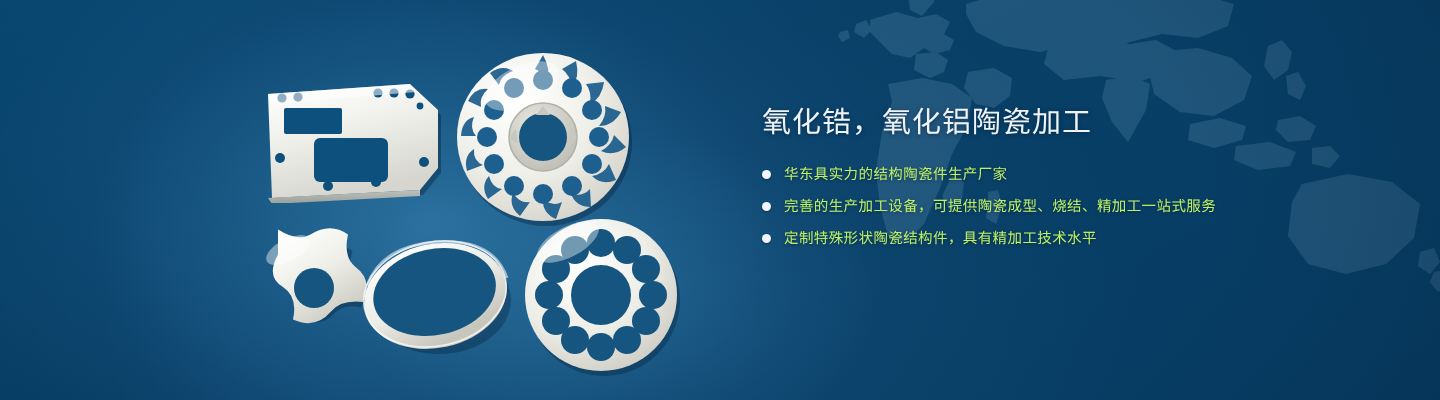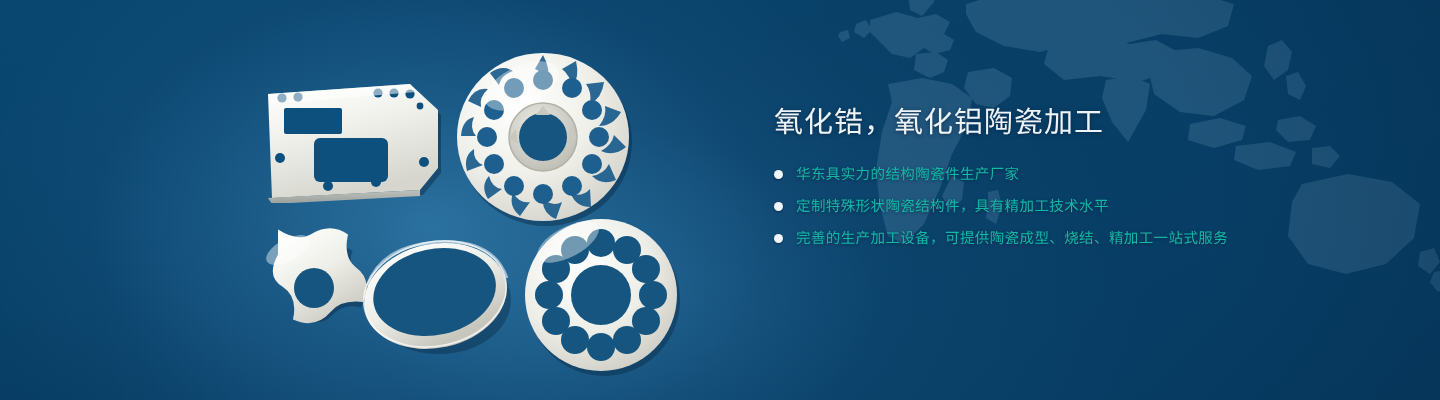--- a/index.html
+++ b/index.html
@@ -61,21 +61,20 @@
 
   
   .products { position:absolute; left:0; top:0; width:740px; height:400px; }
   .products svg { position:absolute; display:block; }
 
   
   .copy {
     position:absolute;
     left:762px; top:104px;
     width:620px;
-    margin-left:12px;
   }
   .headline {
     font-size:29px;
     line-height:1.25;
     letter-spacing:1px;
     color:#eef3f7;
     font-weight:400;
     text-shadow:0 1px 4px rgba(0,20,45,0.55);
     white-space:nowrap;
   }
@@ -91,21 +90,21 @@
     width:9px; height:9px;
     border-radius:50%;
     background:#f0f5f9;
     flex:0 0 auto;
     margin-right:13px;
     box-shadow:0 1px 2px rgba(0,15,35,0.45);
   }
   .bullet-text {
     font-size:14.5px;
     line-height:1;
-    color:#14b8a6;
+    color:#bef264;
     letter-spacing:0.4px;
     text-shadow:0 1px 3px rgba(0,20,45,0.5);
   }
 </style>
 </head>
 <body>
 
 <div id="banner">
 
   <div class="bg-base"></div>
@@ -325,23 +324,23 @@
 
     <h1 class="headline">氧化锆，氧化铝陶瓷加工</h1>
 
     <ul class="bullets">
       <li class="bullet">
         <span class="bullet-dot"></span>
         <span class="bullet-text">华东具实力的结构陶瓷件生产厂家</span>
       </li>
       <li class="bullet">
         <span class="bullet-dot"></span>
-        <span class="bullet-text">定制特殊形状陶瓷结构件，具有精加工技术水平</span>
+        <span class="bullet-text">完善的生产加工设备，可提供陶瓷成型、烧结、精加工一站式服务</span>
       </li>
       <li class="bullet">
         <span class="bullet-dot"></span>
-        <span class="bullet-text">完善的生产加工设备，可提供陶瓷成型、烧结、精加工一站式服务</span>
+        <span class="bullet-text">定制特殊形状陶瓷结构件，具有精加工技术水平</span>
       </li>
     </ul>
 
   </div>
 
 </div>
 
 </body></html>

